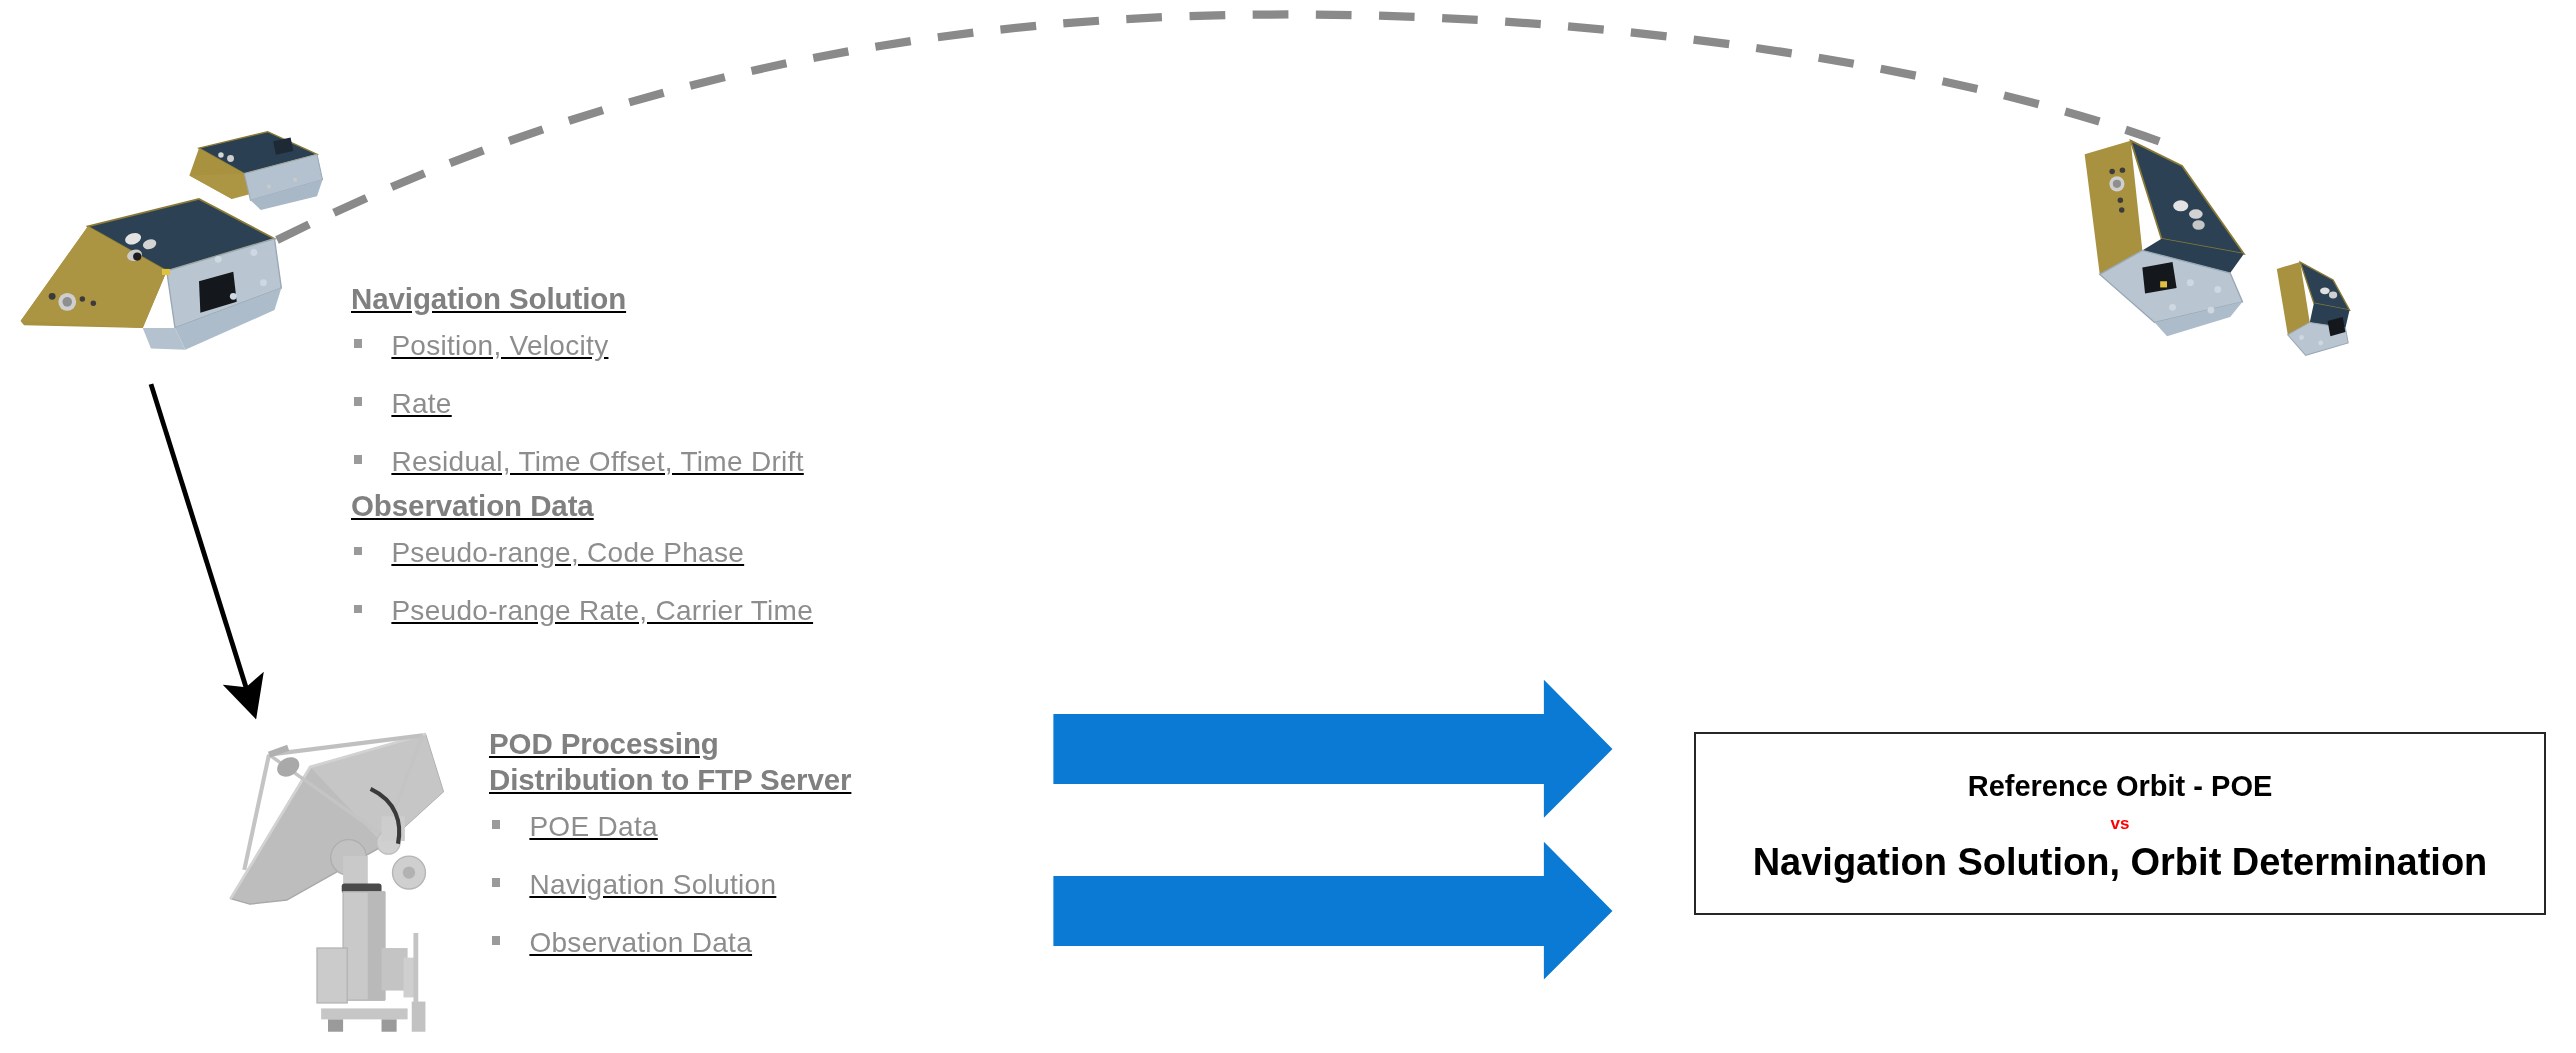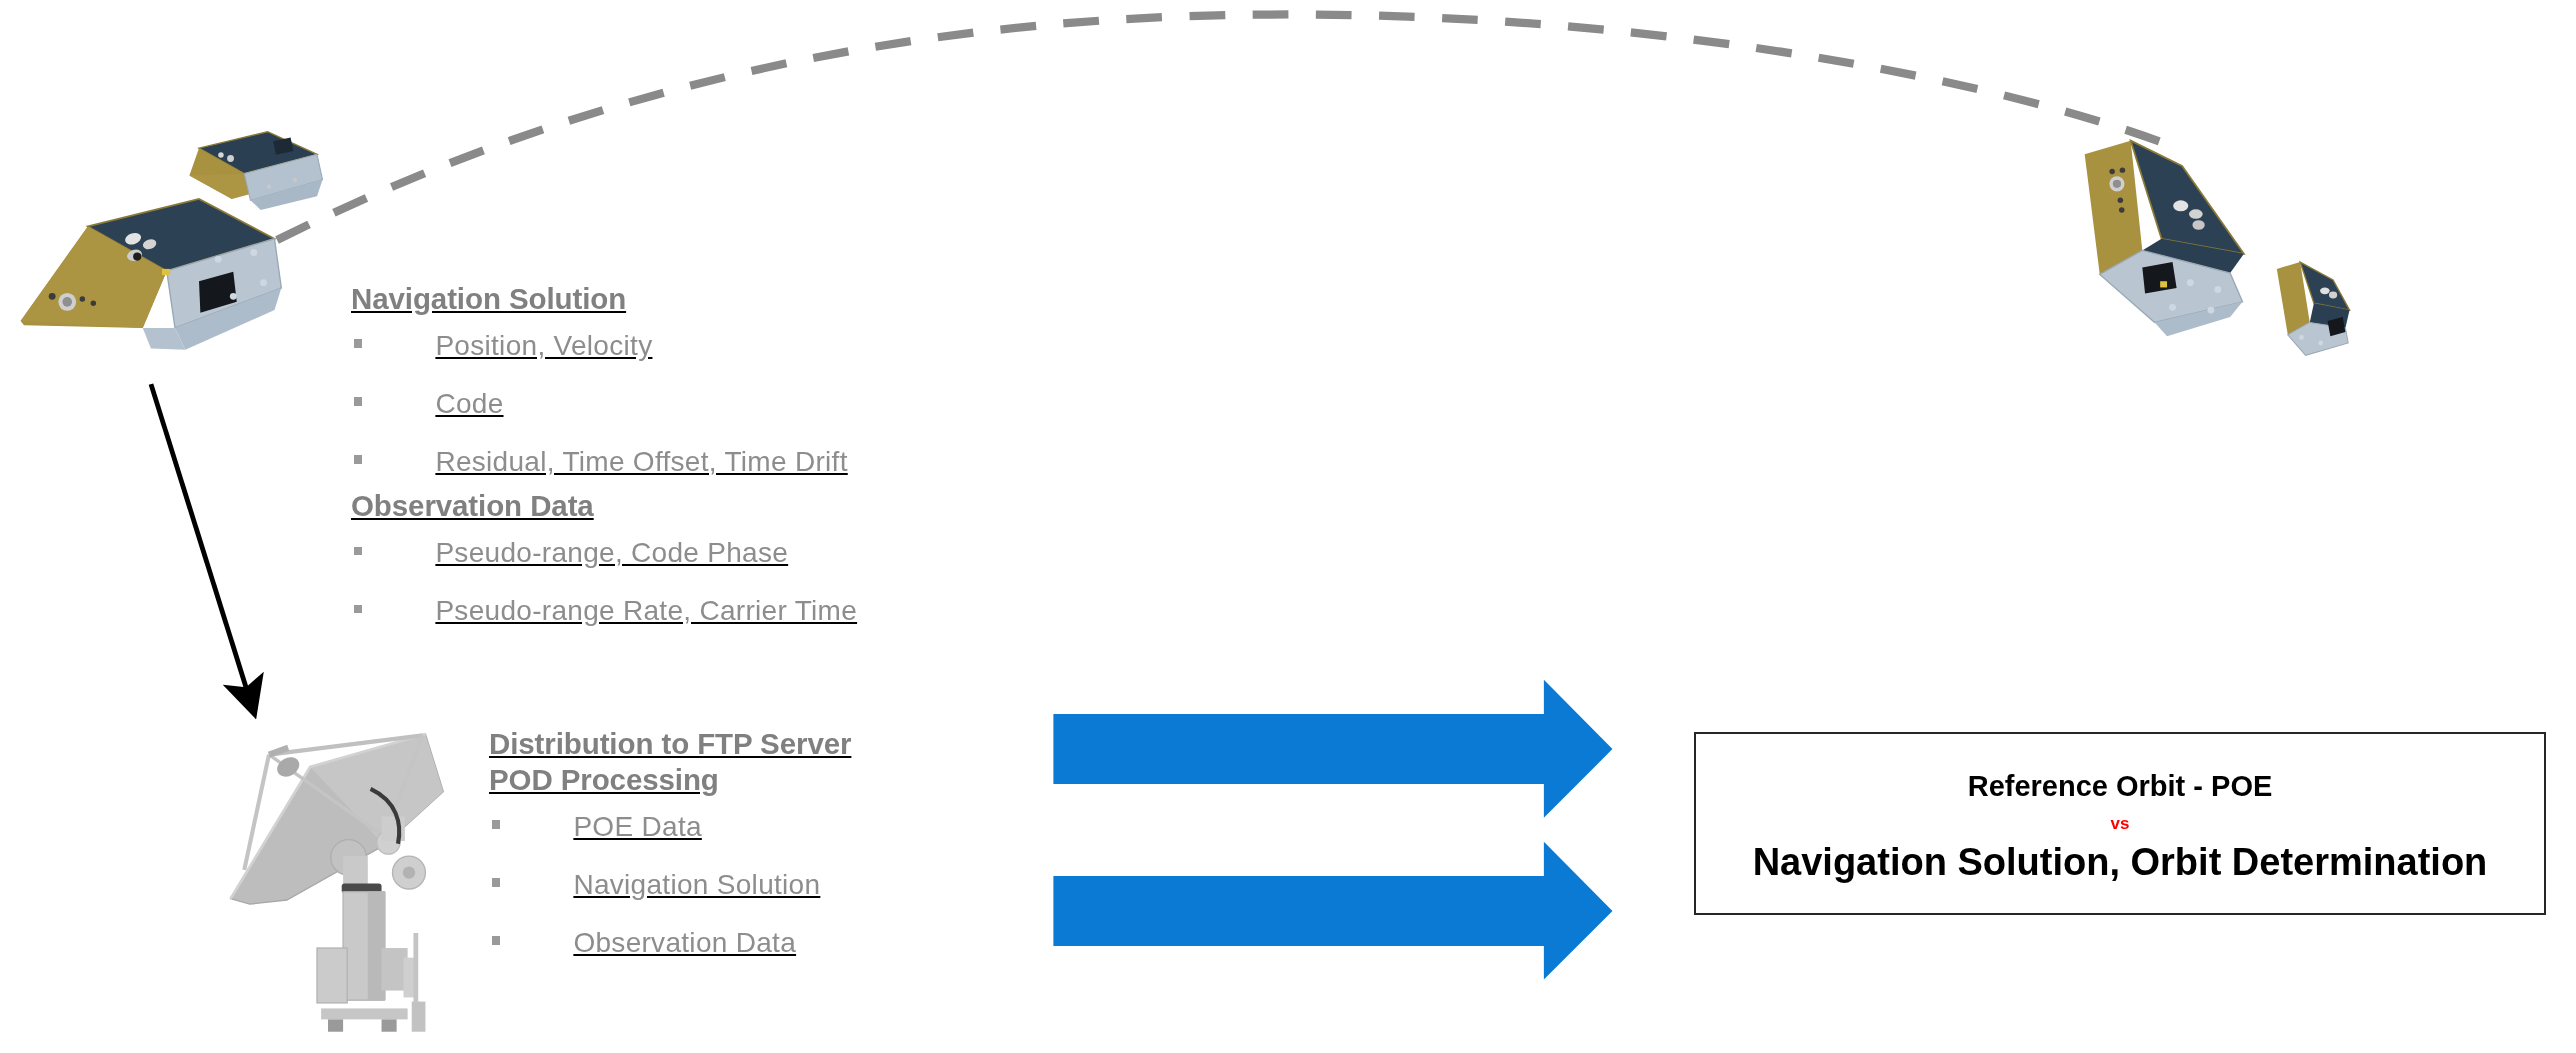--- a/index.html
+++ b/index.html
@@ -55,21 +55,20 @@
     background: #9a9a9a;
     flex: 0 0 8.2px;
     position: relative;
     top: -7.5px;
   }
   .bullet-text {
     font-size: 28px;
     color: #8d8d8d;
     font-weight: normal;
     letter-spacing: 0.3px;
-    margin-left: 44px;
   }
 
   
   #nav-info-block .bullet-mark { margin-left: 2.7px; margin-right: 29.5px; }
   #pod-info-block .bullet-mark { margin-left: 2.7px; margin-right: 29.5px; }
 
   
   #comparison-box {
     position: absolute;
     box-sizing: border-box;
@@ -245,43 +244,43 @@
   <div class="text-block" id="nav-info-block" style="left:351px; top:281px;">
 
     <div class="heading">Navigation Solution</div>
 
     <div class="bullet-row">
       <span class="bullet-mark"></span>
       <span class="bullet-text">Position, Velocity</span>
     </div>
     <div class="bullet-row">
       <span class="bullet-mark"></span>
-      <span class="bullet-text">Code</span>
+      <span class="bullet-text">Rate</span>
     </div>
     <div class="bullet-row">
       <span class="bullet-mark"></span>
       <span class="bullet-text">Residual, Time Offset, Time Drift</span>
     </div>
 
     <div class="heading" style="margin-top:-2.7px;">Observation Data</div>
 
     <div class="bullet-row">
       <span class="bullet-mark"></span>
       <span class="bullet-text">Pseudo-range, Code Phase</span>
     </div>
     <div class="bullet-row">
       <span class="bullet-mark"></span>
       <span class="bullet-text">Pseudo-range Rate, Carrier Time</span>
     </div>
   </div>
 
   <div class="text-block" id="pod-info-block" style="left:489px; top:726px;">
 
+    <div class="heading">POD Processing</div>
     <div class="heading">Distribution to FTP Server</div>
-    <div class="heading">POD Processing</div>
 
     <div class="bullet-row">
       <span class="bullet-mark"></span>
       <span class="bullet-text">POE Data</span>
     </div>
     <div class="bullet-row">
       <span class="bullet-mark"></span>
       <span class="bullet-text">Navigation Solution</span>
     </div>
     <div class="bullet-row">

